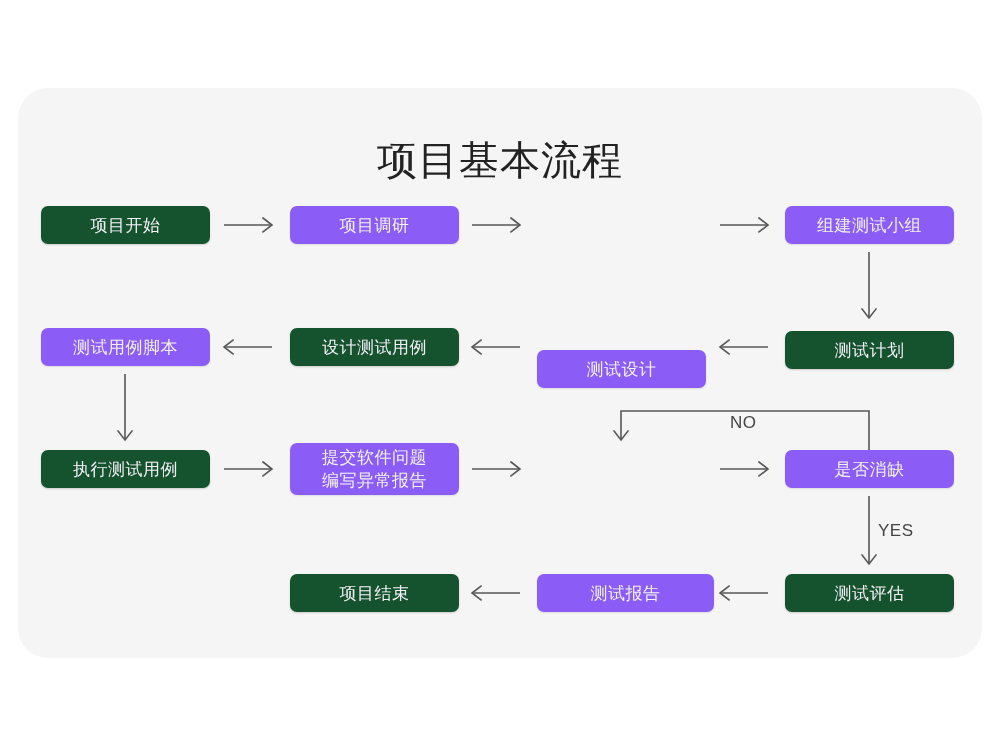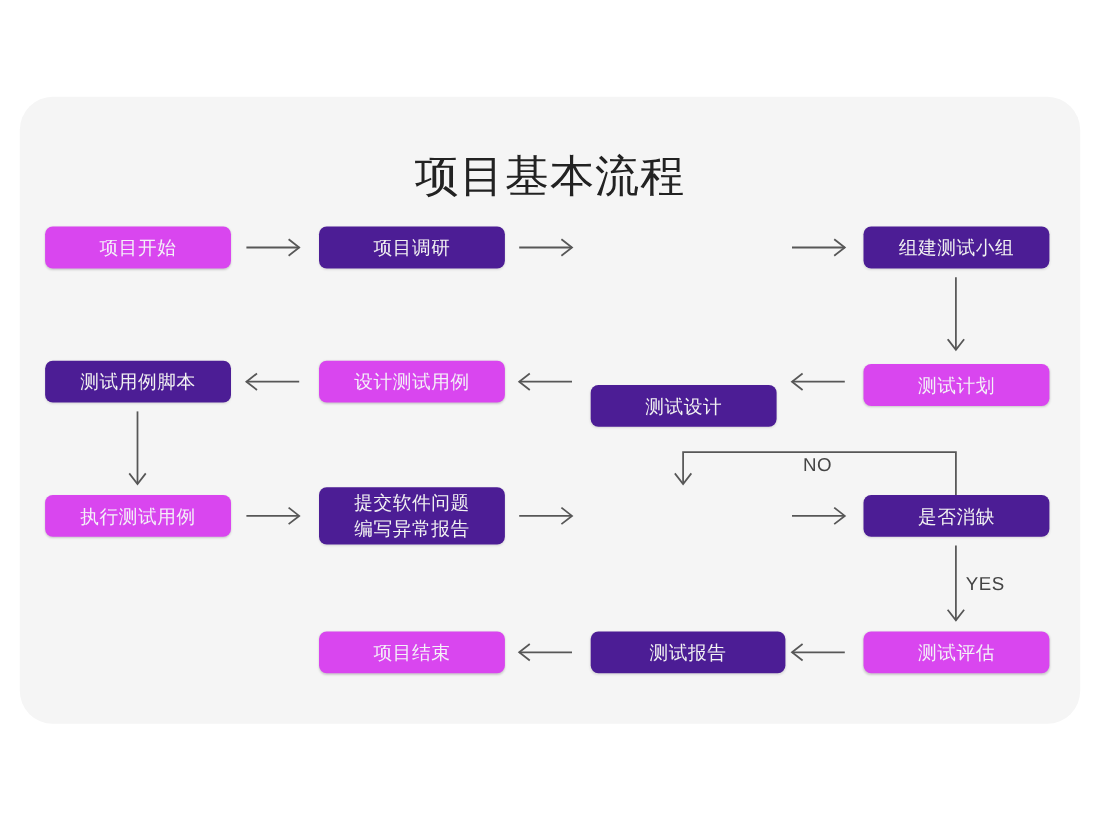--- a/index.html
+++ b/index.html
@@ -47,27 +47,27 @@
     border-radius: 7px;
     font-size: 17px;
     line-height: 23px;
     text-align: center;
     letter-spacing: 0.5px;
     box-sizing: border-box;
     white-space: pre-line;
     user-select: none;
   }
   .node.purple {
-    background: #d946ef;
+    background: #14532d;
     color: #f4f0f8;
     box-shadow: 0 1px 2px rgba(0,0,0,0.18);
     text-align: right;
   }
   .node.gray {
-    background: #4c1d95;
+    background: #8b5cf6;
     color: #f2f2f2;
     box-shadow: 0 1px 2px rgba(0,0,0,0.10);
   }
   .edge-svg {
     position: absolute;
     left: 0;
     top: 0;
     width: 1000px;
     height: 750px;
     overflow: visible;

